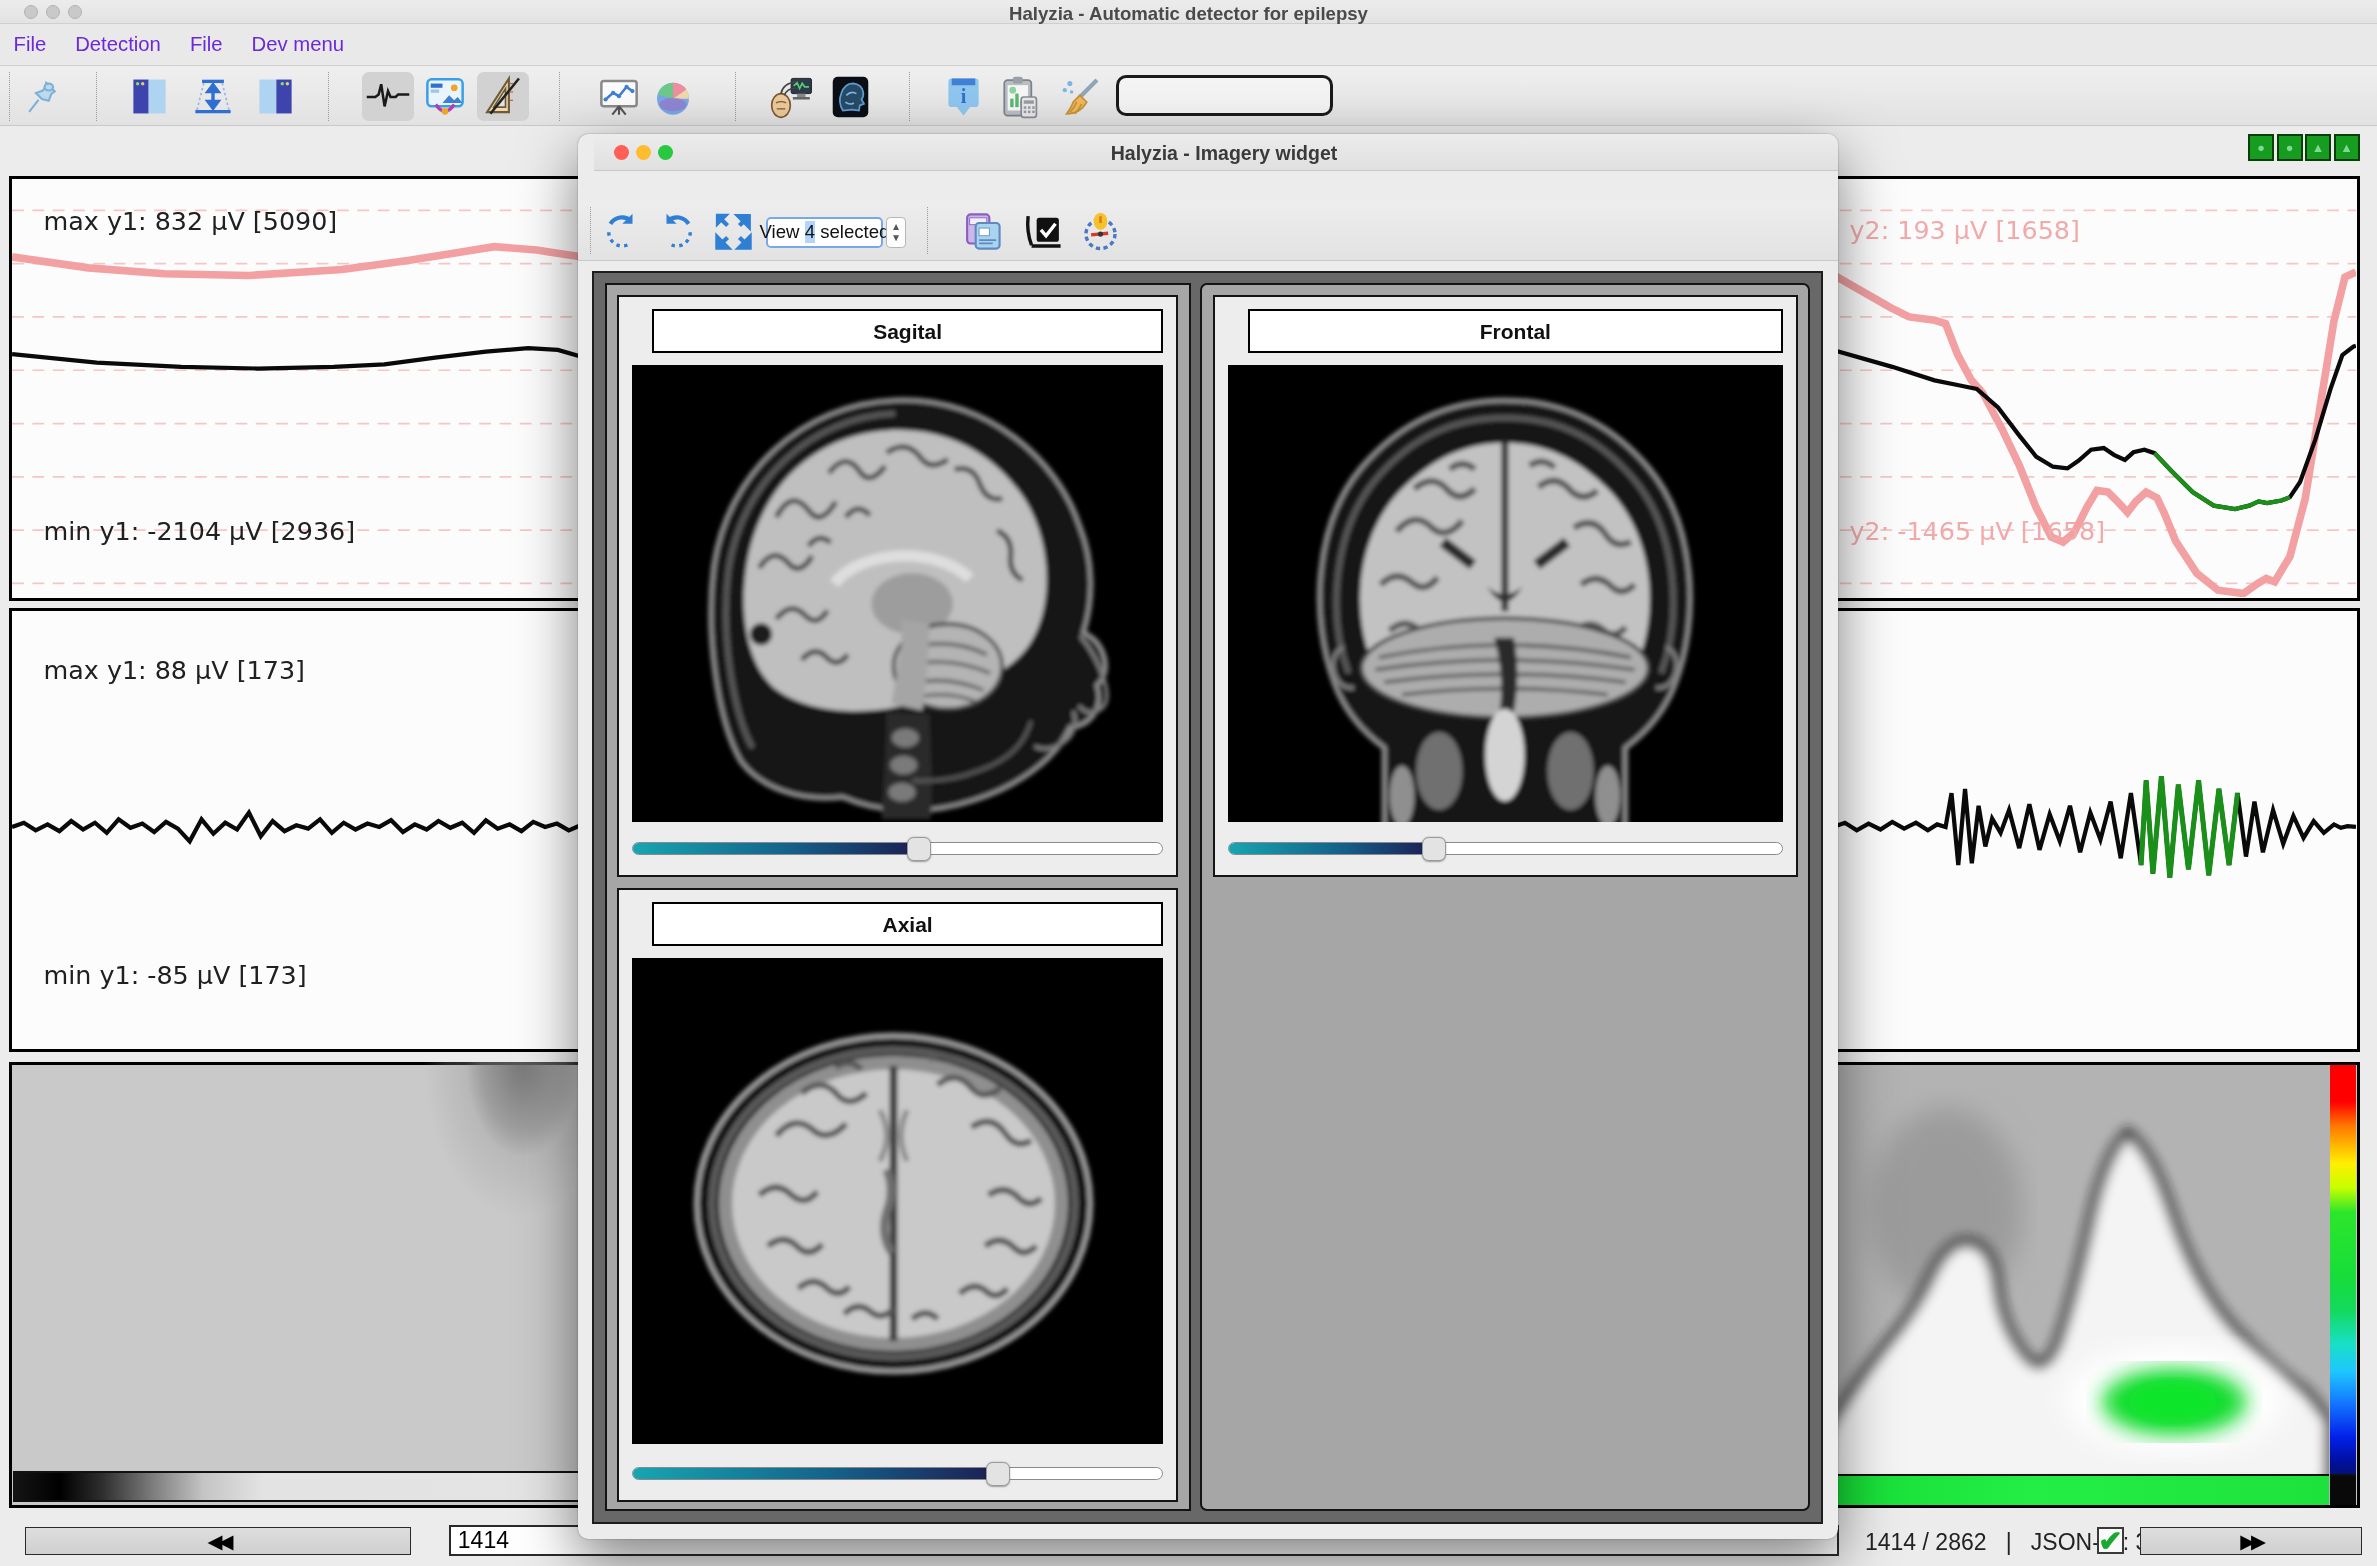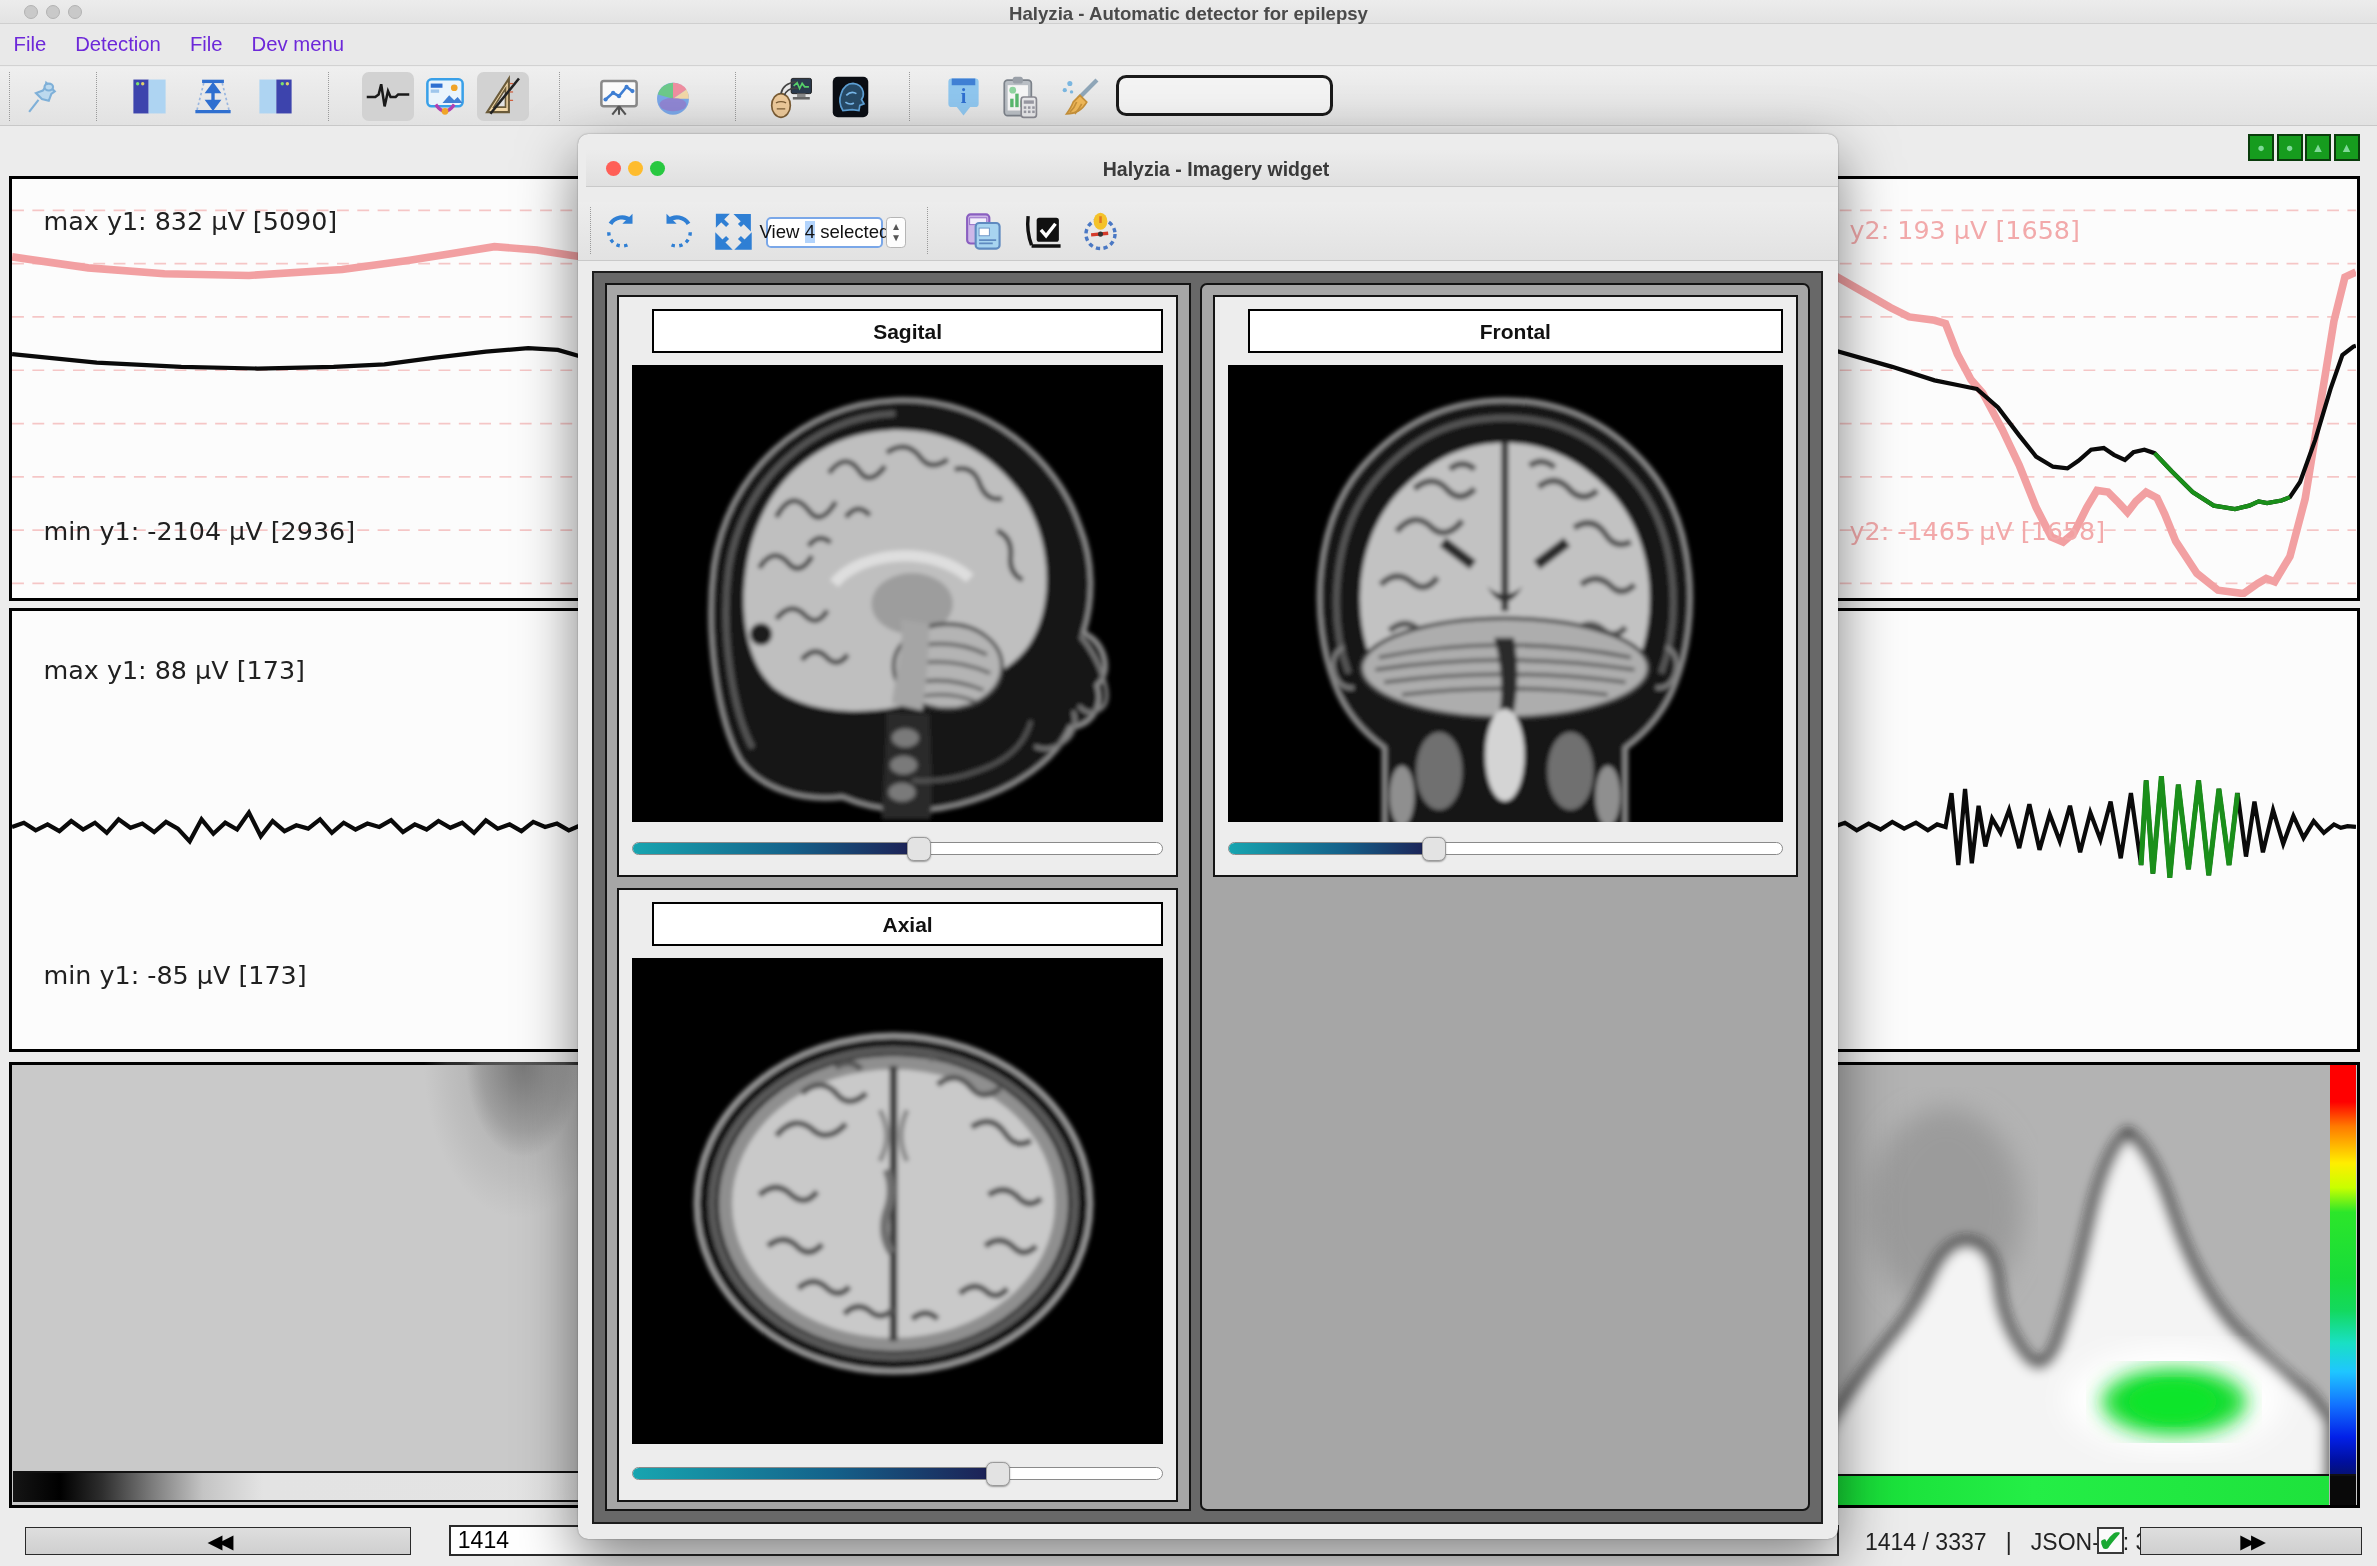--- a/index.html
+++ b/index.html
@@ -72,22 +72,22 @@
   #sb-info { position:absolute; left:1865px; top:1529px; font-size:23px; color:#222;
     white-space:nowrap; }
   #sb-check { position:absolute; left:2097px; top:1527px; width:27px; height:27px;
     background:#fafafa; border:2.5px solid #3a3a3a; display:flex; align-items:center;
     justify-content:center; color:#19a832; font-size:29px; font-weight:bold; line-height:0; }
 
   
   #dialog { position:absolute; left:578px; top:134px; width:1260px; height:1405px;
     background:#ececec; border-radius:10.2px; box-shadow:0 21px 59px rgba(0,0,0,.5), 0 0 1.7px rgba(0,0,0,.4);
     z-index:50; overflow:hidden; }
-  #dlg-titlebar { position:absolute; left:8px; top:0; width:100%; height:37px;
-    background:linear-gradient(#ececec,#e0e0e0); border-bottom:0.8px solid #c9c9c9;margin-top:16px; }
+  #dlg-titlebar { position:absolute; left:16px; top:0; width:100%; height:37px;
+    background:linear-gradient(#ececec,#e0e0e0); border-bottom:0.8px solid #c9c9c9; }
   .dtl { position:absolute; top:11px; width:15.2px; height:15.2px; border-radius:50%; }
   #dlg-title { position:absolute; top:7.6px; width:100%; text-align:center;
     font-size:19.5px; font-weight:bold; color:#3a3a3a; }
   #dlg-menubar { position:absolute; left:0; top:37px; width:100%; height:30.5px;
     background:#e4e4e4; border-bottom:0.8px solid #cecece; display:flex; align-items:center;
     padding-left:17px; font-size:19.5px; color:#1c1c1c; }
   #dlg-toolbar { position:absolute; left:0; top:68px; width:100%; height:59px;
     background:linear-gradient(#ededed,#e2e2e2); border-bottom:0.8px solid #c9c9c9; }
   .dsep { position:absolute; top:5.1px; height:47px; border-left:1.7px dotted #9a9a9a; }
   .dicon { position:absolute; top:6.8px; width:46px; height:46px; display:flex;
@@ -370,21 +370,21 @@
 <div id="indicators">
   <div class="gind">●</div>
   <div class="gind">●</div>
   <div class="gind">▲</div>
   <div class="gind">▲</div>
 </div>
 
 <div class="sbtn" style="left:25.4px;width:386px">◀◀</div>
 <input id="sb-input" value="1414" style="">
 <div id="sb-info">
-  <span>1414 / 3337</span>
+  <span>1414 / 2862</span>
   &nbsp;&nbsp;<span>|</span>&nbsp;&nbsp;
   <span>JSON-ID: 3266</span>
 </div>
 <div id="sb-check">✔</div>
 <div class="sbtn" style="left:2140px;width:222px">▶▶</div>
 
 <div id="dialog">
   <div id="dlg-titlebar">
     <span class="dtl" style="left:20.3px;background:#ff5f57"></span>
     <span class="dtl" style="left:42px;background:#febc2e"></span>

